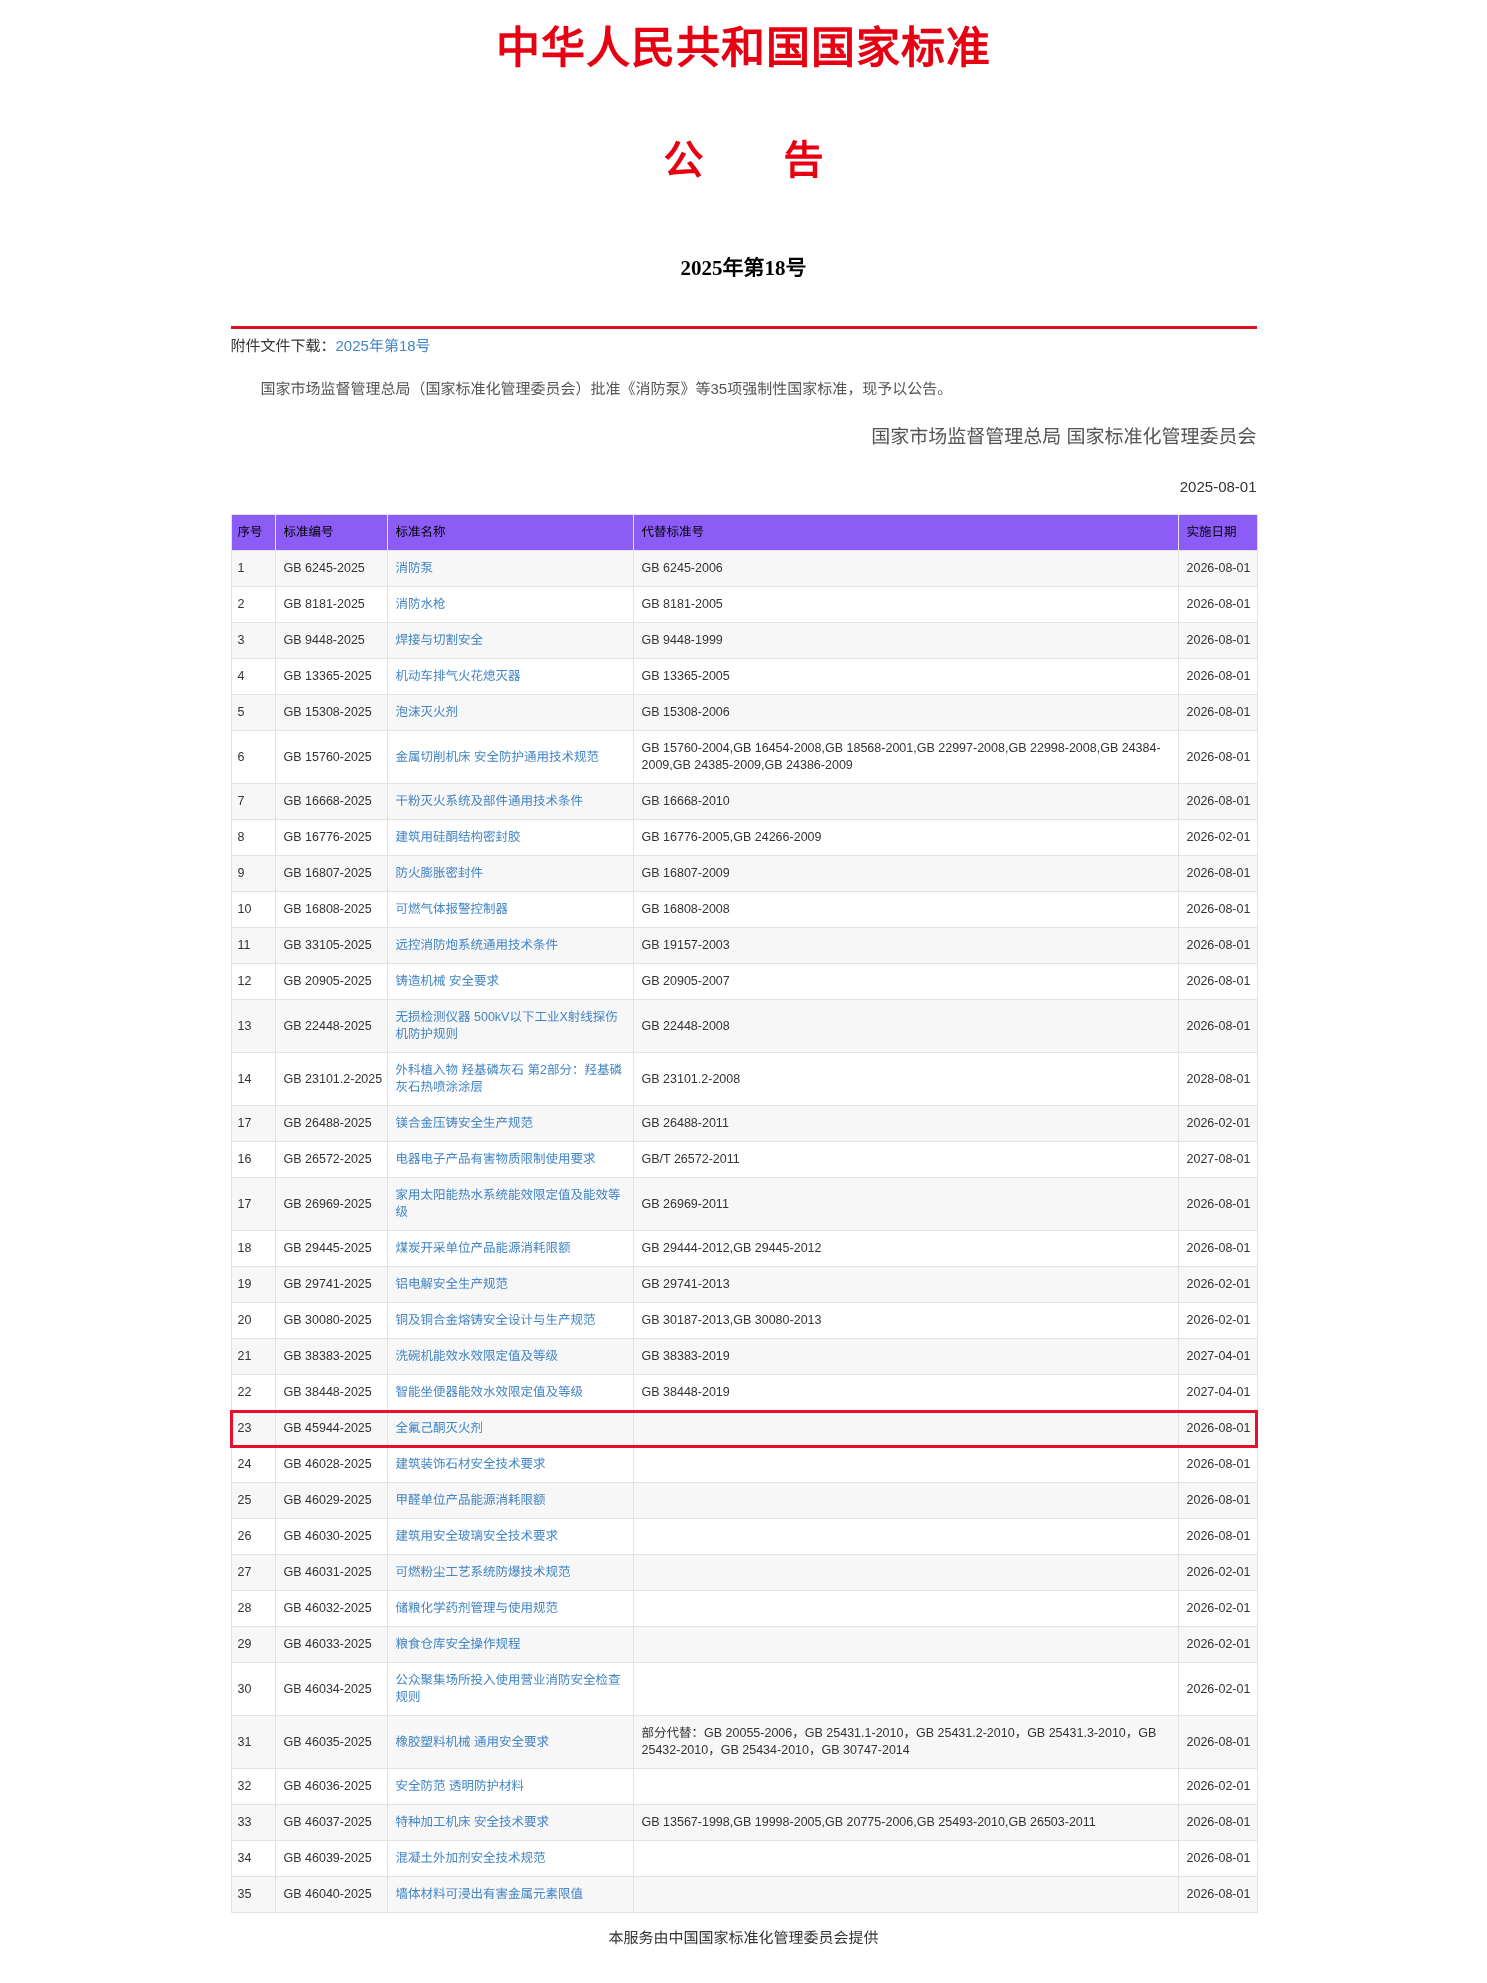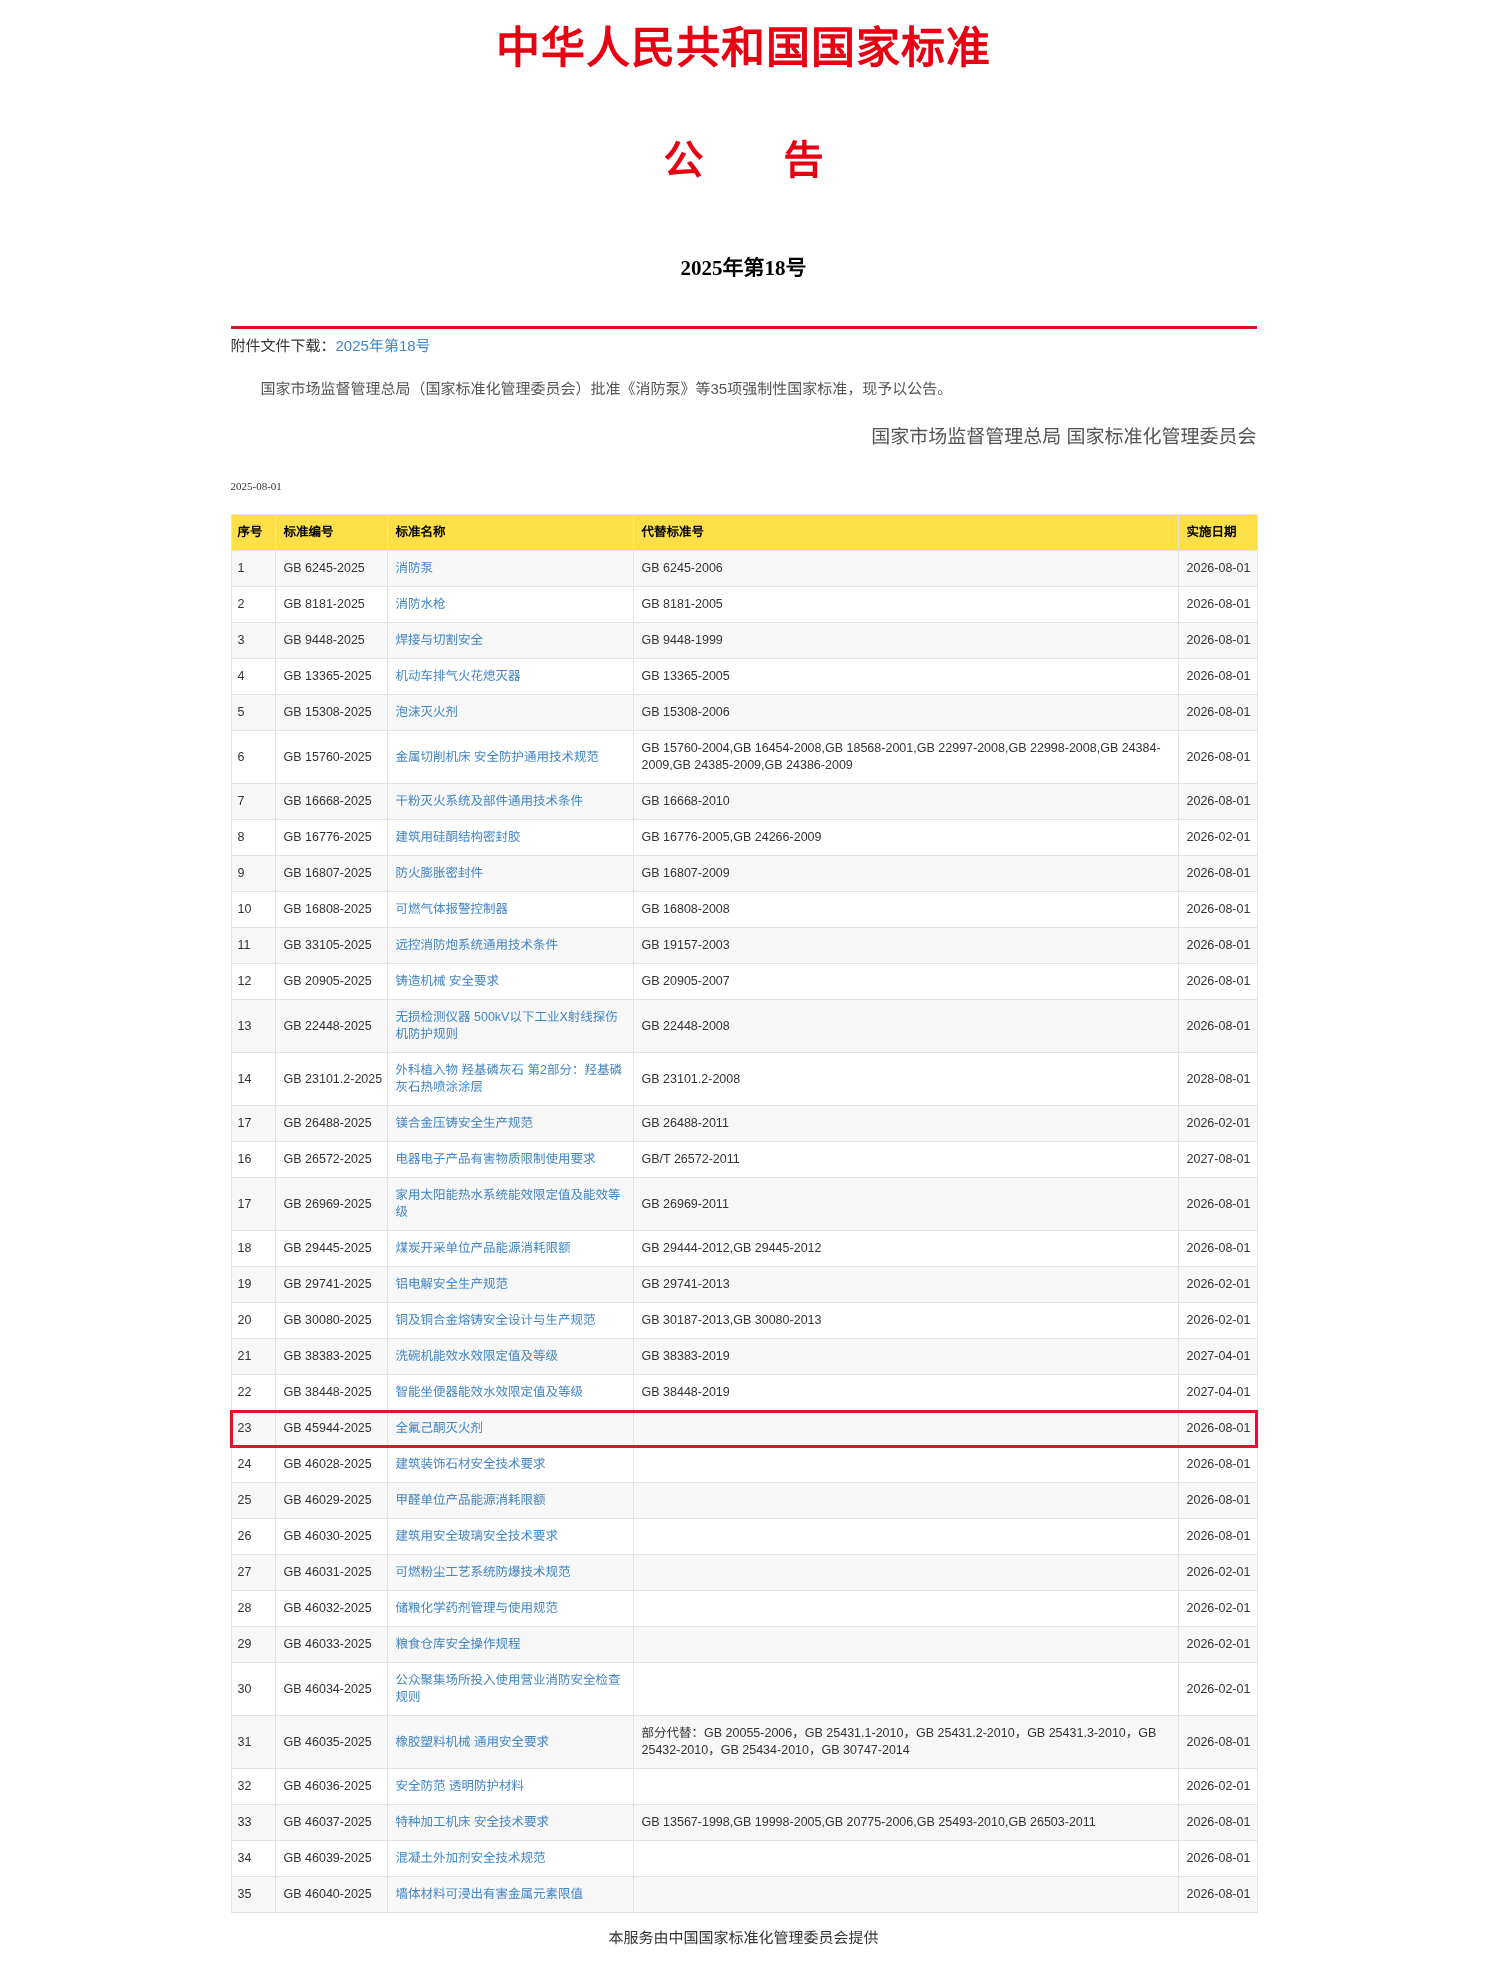--- a/index.html
+++ b/index.html
@@ -42,31 +42,31 @@
   .attachment-line a{color:var(--link-blue);text-decoration:none;cursor:pointer;}
   .announcement-title{
     margin:18px 0 0;text-align:center;
     font-size:20px;line-height:24px;font-weight:bold;color:#222;
   }
   .announcement-body{
     margin:22px 0 0;font-size:15px;line-height:22px;
     color:var(--text-gray);text-indent:2em;
   }
   .signature{margin:26px 0 0;font-size:19px;line-height:21px;color:var(--text-gray);text-align:right;}
-  .publish-date{margin:29px 0 0;font-size:11px;line-height:21px;color:var(--text-dark);text-align:left;font-family:Liberation Serif, serif;}
+  .publish-date{margin:29px 0 0;font-size:15px;line-height:21px;color:var(--text-dark);text-align:right;}
   table.standards{
     margin-top:17px;width:1026px;border-collapse:collapse;table-layout:fixed;
     font-size:12.5px;color:var(--text-dark);
   }
   table.standards th,table.standards td{
     border:1px solid var(--border-gray);
     padding:9px 8px;text-align:left;vertical-align:middle;
     line-height:17px;word-wrap:break-word;
   }
-  table.standards th{font-weight:bold;color:#000;background:#fde047;white-space:nowrap;}
+  table.standards th{font-weight:normal;color:#000;background:#8b5cf6;white-space:nowrap;}
   table.standards td.c-no,table.standards th.c-no{padding-left:6px;padding-right:6px;white-space:nowrap;}
   table.standards td.c-code{white-space:nowrap;}
   table.standards td.c-date{white-space:nowrap;}
   table.standards tbody tr:nth-child(odd){background:var(--row-alt);}
   table.standards a{color:var(--link-blue);text-decoration:none;cursor:pointer;}
   table.standards tr.hl{outline:3px solid var(--hl-red);outline-offset:-2px;}
   .page-footer{margin:14px 0 0;text-align:center;font-size:15px;line-height:21px;color:var(--text-dark);}
 </style>
 </head>
 <body>

